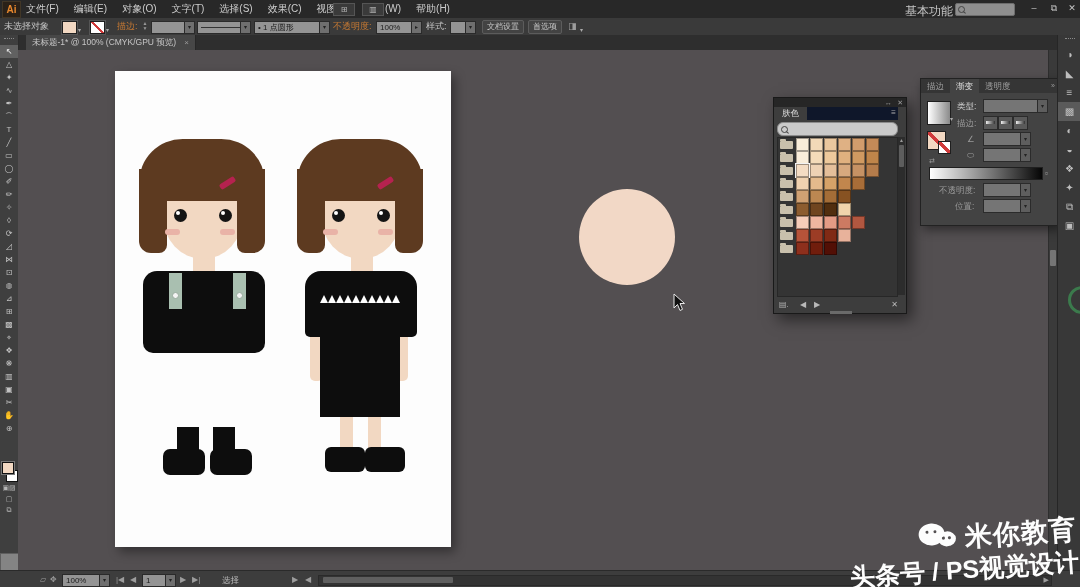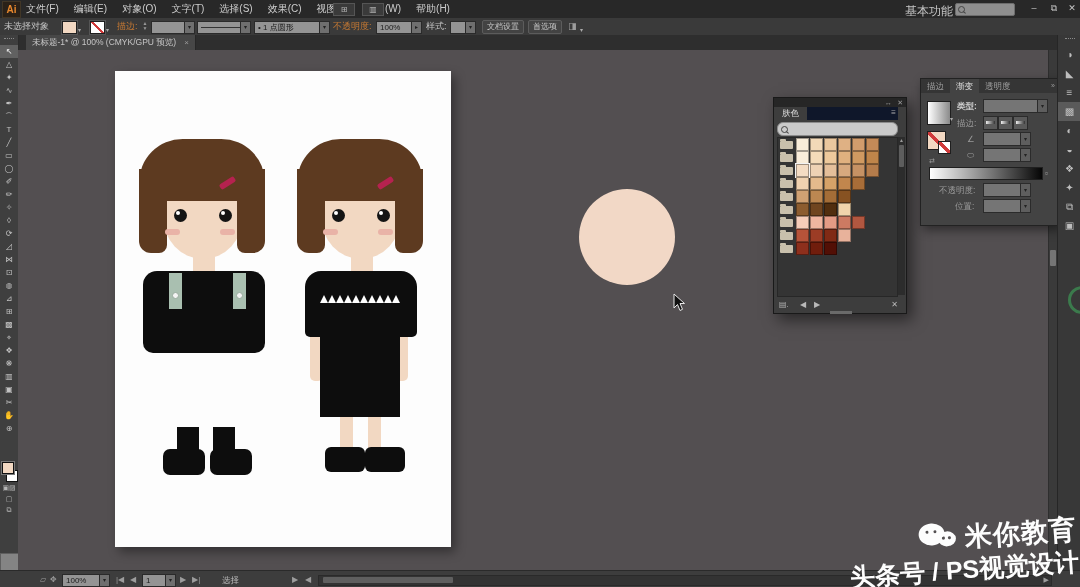--- a/index.html
+++ b/index.html
@@ -430,21 +430,21 @@
         <div class="ptab active">渐变</div>
         <div class="ptab">透明度</div>
       </div>
     <span class="abs gp-tabico">»</span>
     <div class="abs grad-thumb" style="left:6px;top:22px;"></div>
     <span class="abs" style="left:29px;top:36px;font-size:6px;color:#aaa;" class2="da">▾</span>
     <div class="abs grad-proxy-f" style="left:6px;top:52px;"></div>
     <div class="abs grad-proxy-s" style="left:17px;top:62px;"></div>
     <span class="abs" style="left:8px;top:78px;font-size:7px;color:#9a9a9a;">⇄</span>
 
-    <span class="abs gp-label bright" style="left:36px;top:22px;font-weight:bold;">类型:</span>
+    <span class="abs gp-label bright" style="left:36px;top:22px;">类型:</span>
     <div class="abs gp-field" style="left:62px;top:20px;width:53px;"></div>
     <div class="abs gp-dd da" style="left:116px;top:20px;">▾</div>
 
     <span class="abs gp-label" style="left:36px;top:39px;">描边:</span>
     <div class="abs gp-minibtn" style="left:62px;top:37px;">
         <i></i>
       </div>
     <div class="abs gp-minibtn" style="left:77px;top:37px;">
         <i></i>
       </div>

